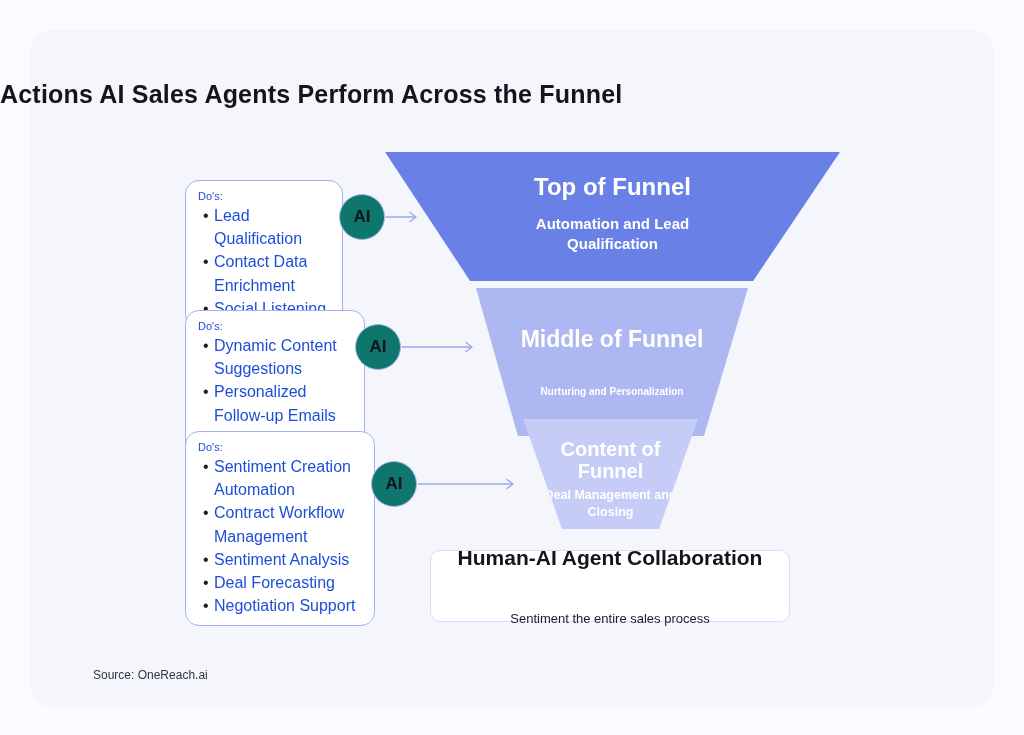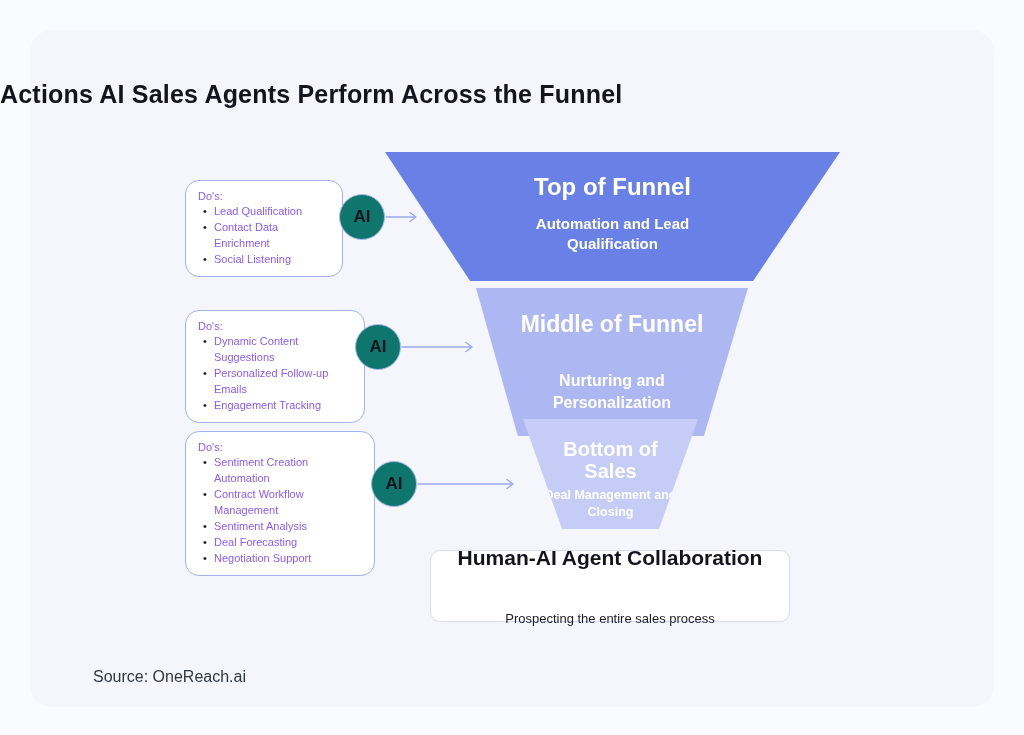--- a/index.html
+++ b/index.html
@@ -34,32 +34,32 @@
     left:523px; top:419px; width:175px; height:110px; background:#C5CCF5;
     clip-path:polygon(0 0, 100% 0, 77.7% 100%, 22.3% 100%);
     padding-top:10px; box-sizing:border-box;
   }
   .stage-title { font-weight:800; }
   .stage-top  .stage-title { font-size:24px; margin-bottom:13px; }
   .stage-mid  .stage-title { font-size:23px; margin-bottom:13px; }
   .stage-bot  .stage-title { font-size:20px; line-height:1.1; max-width:120px; margin-bottom:5px; }
   .stage-sub { font-weight:700; line-height:1.35; }
   .stage-top .stage-sub { font-size:15px; max-width:200px; }
-  .stage-mid .stage-sub { font-size:16px; max-width:150px;margin-top:19px; }
+  .stage-mid .stage-sub { font-size:10px; max-width:150px;margin-top:19px; }
   .stage-bot .stage-sub { font-size:12.5px; max-width:150px; }
   
   .dos-box {
     position:absolute; background:#FFFFFF; border:1.5px solid #A5B2F0;
     border-radius:14px; box-sizing:border-box; padding:9px 10px 8px 12px;
-    color:#8b5cf6;
+    color:#1d4ed8;
   }
   .dos-label { font-size:11px; margin-bottom:2px; }
   .dos-list { list-style:none; margin:0; padding:0; }
   .dos-list li {
-    font-size:11px; line-height:1.45; padding-left:16px; position:relative;
+    font-size:16px; line-height:1.45; padding-left:16px; position:relative;
   }
   .dos-list li::before {
     content:"•"; position:absolute; left:5px; top:0; color:#1C1C26;
   }
   
   .ai-circle {
     position:absolute; width:46px; height:46px; border-radius:50%;
     background:#0f766e; border:1.5px solid #A9B7F0; box-sizing:border-box;
     display:flex; align-items:center; justify-content:center;
     font-size:17px; font-weight:800; color:#14141E;
@@ -69,21 +69,21 @@
   
   .collab-box {
     position:absolute; left:430px; top:550px; width:360px; height:72px;
     background:#FFFFFF; border:1.5px solid #D7DDF6; border-radius:10px;
     box-sizing:border-box; display:flex; flex-direction:column;
     align-items:center; justify-content:center; text-align:center;gap:34px;
   }
   .collab-title { font-size:21px; font-weight:800; color:#14141E; margin-bottom:7px; }
   .collab-sub { font-size:13px; font-weight:500; color:#1C1C26; }
   .source-note {
-    position:absolute; left:93px; top:668px; font-size:16px; color:#2F3744;
+    position:absolute; left:93px; top:668px; font-size:12px; color:#2F3744;
   }
 </style>
 </head>
 <body>
 
 <div class="canvas">
   <div class="card"></div>
 
   <div class="page-title">Actions AI Sales Agents Perform Across the Funnel</div>
 
@@ -106,21 +106,21 @@
 
   <div class="stage stage-top">
     <div class="stage-title">Top of Funnel</div>
     <div class="stage-sub">Automation and Lead Qualification</div>
   </div>
   <div class="stage stage-mid">
     <div class="stage-title">Middle of Funnel</div>
     <div class="stage-sub">Nurturing and Personalization</div>
   </div>
   <div class="stage stage-bot">
-    <div class="stage-title">Bottom of Sales</div>
+    <div class="stage-title">Content of Funnel</div>
     <div class="stage-sub">Deal Management and Closing</div>
   </div>
 
   <div class="dos-box" style="left:185px; top:180px; width:158px; min-height:73px;">
     <div class="dos-label">Do's:</div>
     <ul class="dos-list">
       <li><span>Lead Qualification</span></li>
       <li><span>Contact Data Enrichment</span></li>
       <li><span>Social Listening</span></li>
     </ul>
@@ -151,17 +151,17 @@
   </div>
   <div class="ai-circle" style="left:355px; top:324px;">
     <span>AI</span>
   </div>
   <div class="ai-circle" style="left:371px; top:461px;">
     <span>AI</span>
   </div>
 
   <div class="collab-box">
     <div class="collab-title">Human-AI Agent Collaboration</div>
-    <div class="collab-sub">Prospecting the entire sales process</div>
+    <div class="collab-sub">Sentiment the entire sales process</div>
   </div>
 
   <div class="source-note">Source: OneReach.ai</div>
 </div>
 
 </body></html>

